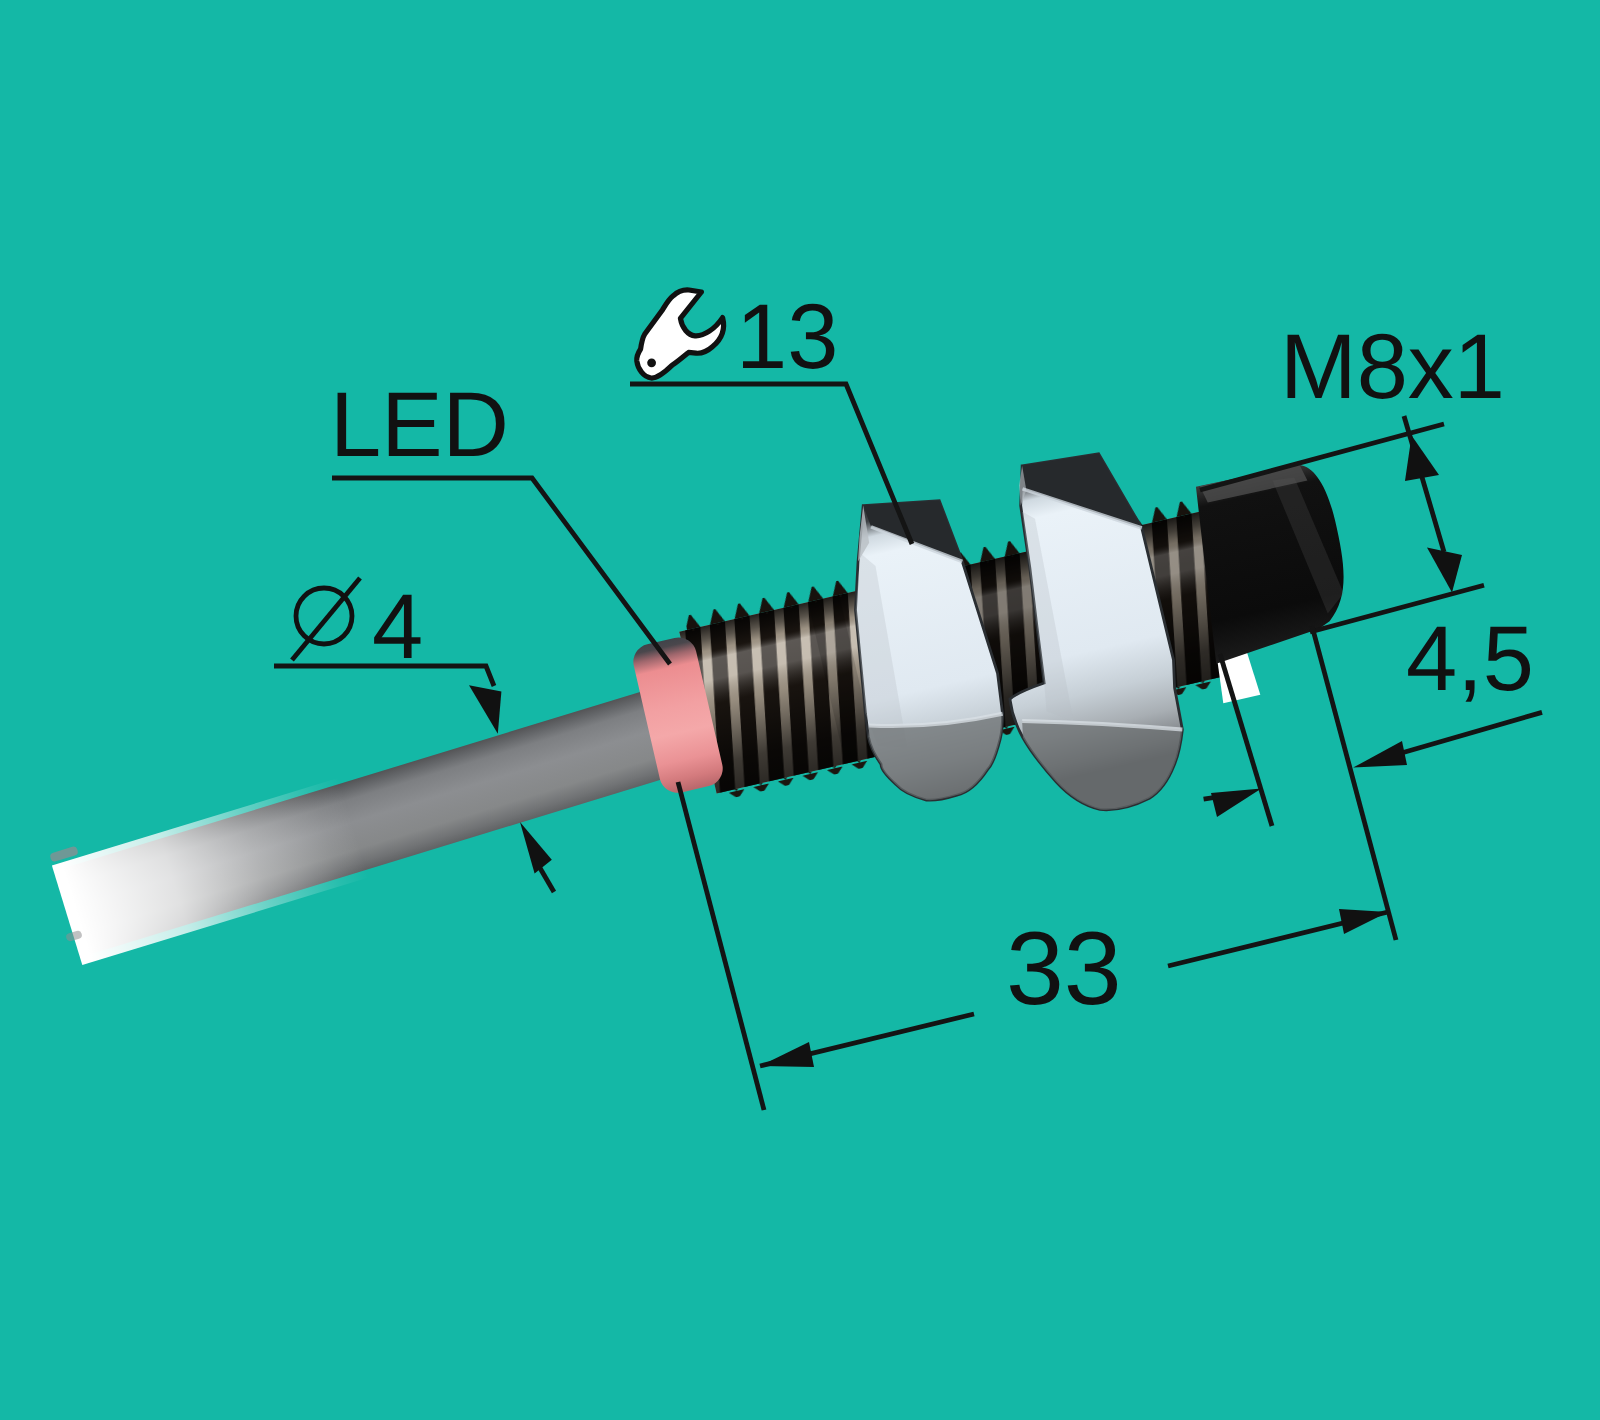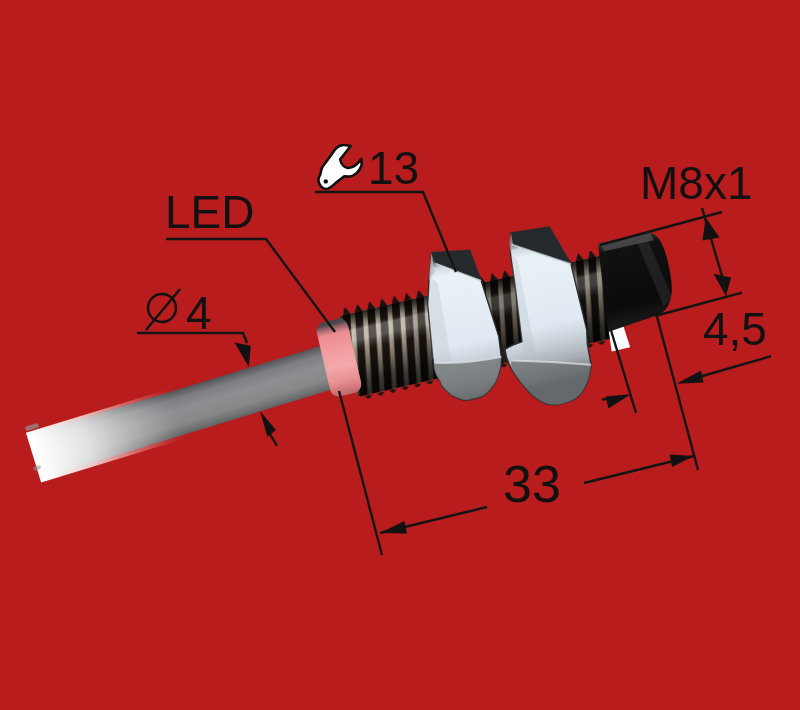--- a/index.html
+++ b/index.html
@@ -1,16 +1,16 @@
 <!DOCTYPE html>
 <html><head>
 <meta charset="utf-8">
 <style>
   html,body{margin:0;padding:0;background:#ffffff;}
-  #stage{position:relative;width:800px;height:710px;background:#b91c1c;overflow:hidden;
+  #stage{position:relative;width:800px;height:710px;background:#14b8a6;overflow:hidden;
          font-family:"Liberation Sans",sans-serif;}
   svg{position:absolute;left:0;top:0;}
 </style>
 </head>
 <body>
 <div id="stage">
 <svg width="800" height="710" viewBox="0 0 800 710">
   <defs>
 
     <linearGradient id="cableG" x1="0" y1="-23" x2="0" y2="22" gradientUnits="userSpaceOnUse">

